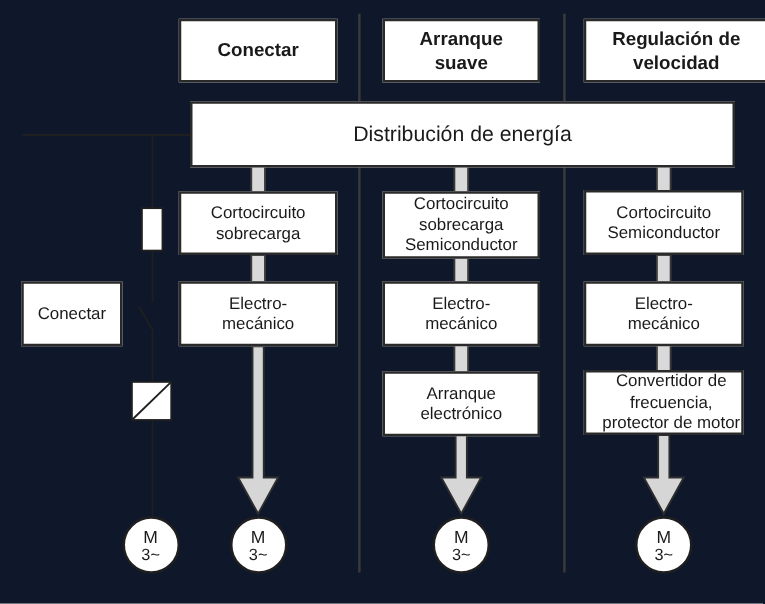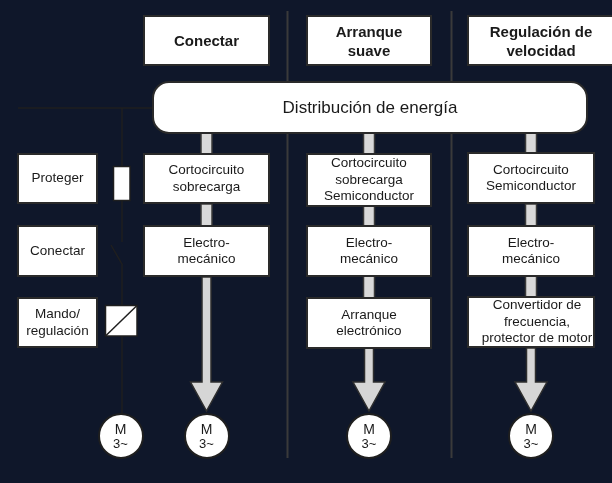--- a/index.html
+++ b/index.html
@@ -69,26 +69,23 @@
       <polygon points="526.5,348 535.5,348 535.5,382 547,382 531,411 515,382 526.5,382"></polygon>
     </g>
   </svg>
 
   <div class="box title" style="left:143px;top:15px;width:127px;height:51px;">Conectar</div>
   <div class="box title" style="left:306px;top:15px;width:126px;height:51px;">Arranque
 suave</div>
   <div class="box title" style="left:467px;top:15px;width:148px;height:51px;">Regulación de
 velocidad</div>
 
-  <div class="box bar" style="left:152px;top:81px;width:436px;height:53px;border-radius:17px;">Distribución de energía</div>
+  <div class="box bar" style="left:152px;top:81px;width:436px;height:53px;">Distribución de energía</div>
 
-  <div class="box" style="left:17px;top:153px;width:81px;height:51px;">Proteger</div>
   <div class="box" style="left:17px;top:225px;width:81px;height:52px;">Conectar</div>
-  <div class="box" style="left:17px;top:297px;width:81px;height:51px;">Mando/
-regulación</div>
 
   <div class="box" style="left:143px;top:153px;width:127px;height:51px;">Cortocircuito
 sobrecarga</div>
   <div class="box" style="left:143px;top:225px;width:127px;height:52px;">Electro-
 mecánico</div>
 
   <div class="box" style="left:306px;top:153px;width:126px;height:54px;">Cortocircuito
 sobrecarga
 Semiconductor</div>
   <div class="box" style="left:306px;top:225px;width:126px;height:52px;">Electro-

